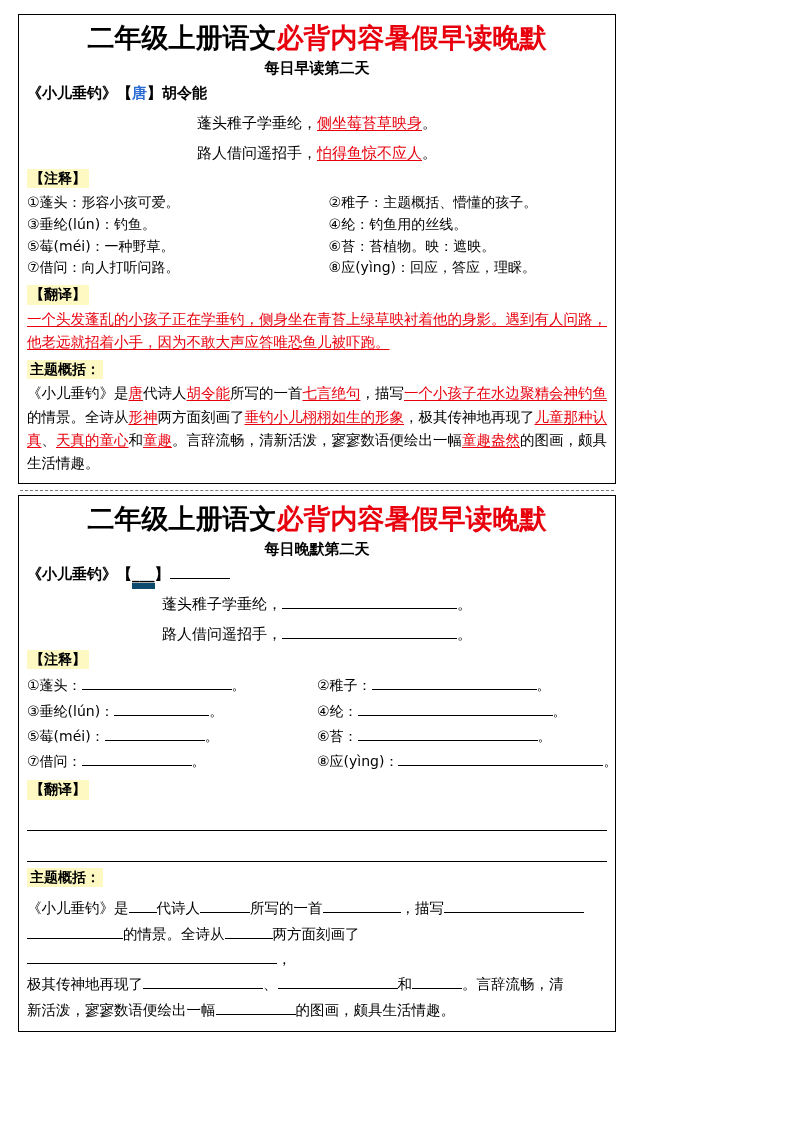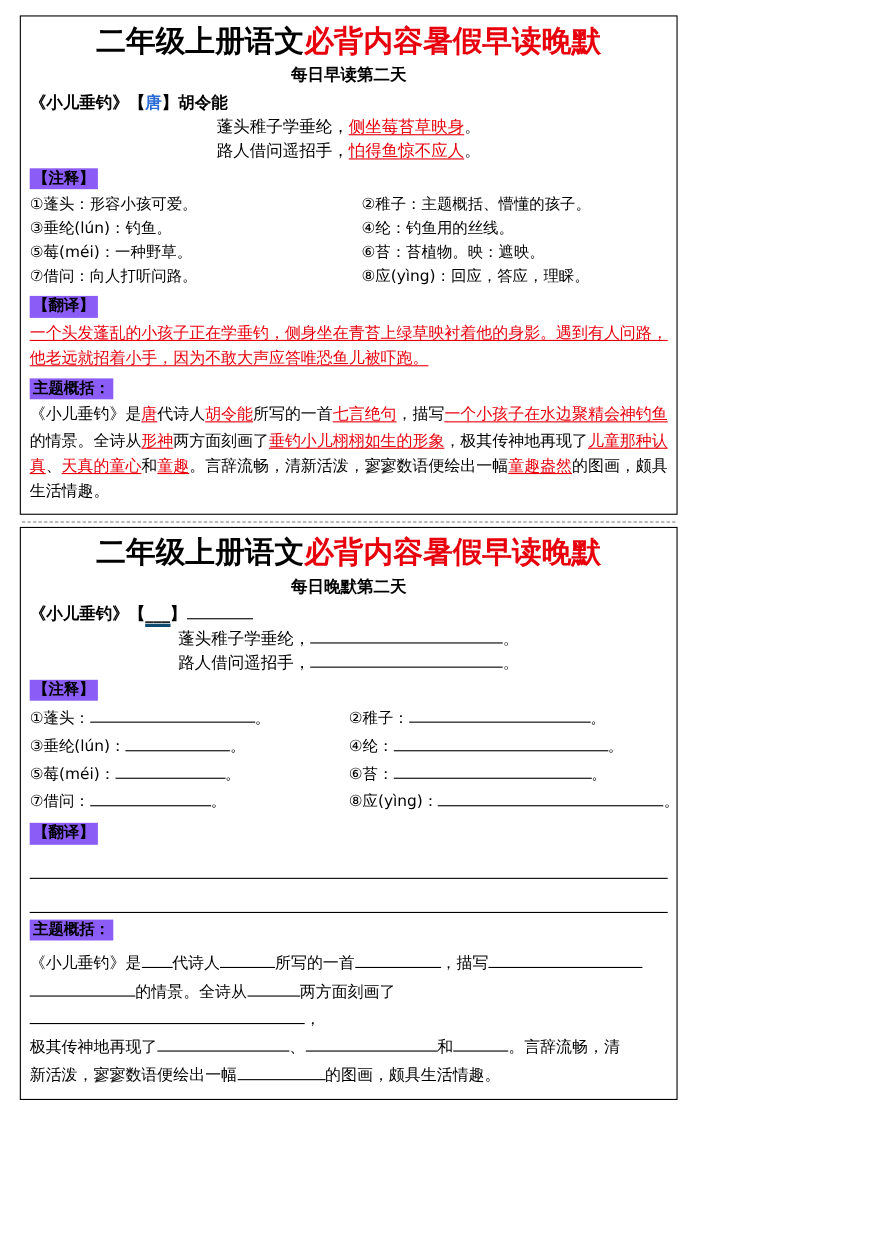--- a/index.html
+++ b/index.html
@@ -46,36 +46,36 @@
   }
   .poem-head {
     font-size: 15px;
     font-weight: bold;
     margin-top: 6px;
   }
   .poem-head .dyn { color: #2b6cd4; }
   .poem-line {
     text-align: center;
     font-size: 15px;
-    margin-top: 3px;
+    margin-top: 11px;
   }
   .u-red {
     color: #e8000d;
     text-decoration: underline;
     text-underline-offset: 2px;
   }
   .blank {
     display: inline-block;
     border-bottom: 1px solid #000;
     vertical-align: baseline;
   }
 
   .greenlabel {
     display: inline-block;
-    background: #8b5cf6;
+    background: #fef9c3;
     color: #000;
     font-size: 14px;
     font-weight: bold;
     padding: 1px 3px;
     margin-top: 6px;
     line-height: 1.25;
   }
   .greenlabel.topic { font-weight: bold; }
 
   .notes {
@@ -196,21 +196,21 @@
 
   <div class="card">
 
     <div class="title">
       <span class="black">二年级上册语文</span><span class="red">必背内容暑假早读晚默</span>
     </div>
 
     <div class="subtitle">每日晚默第二天</div>
 
     <div class="poem-head">
-      <span>《小儿垂钓》【</span><span style="border-bottom:3px solid #0c4a6e;">___</span><span>】</span><span class="blank" style="width:60px;"></span>
+      <span>《小儿垂钓》【</span><span style="border-bottom:6px solid #0c4a6e;">___</span><span>】</span><span class="blank" style="width:60px;"></span>
     </div>
 
     <div class="poem-line">
       <span>蓬头稚子学垂纶，</span><span class="blank" style="width:175px;"></span><span>。</span>
     </div>
     <div class="poem-line">
       <span>路人借问遥招手，</span><span class="blank" style="width:175px;"></span><span>。</span>
     </div>
 
     <div class="greenlabel">【注释】</div>

